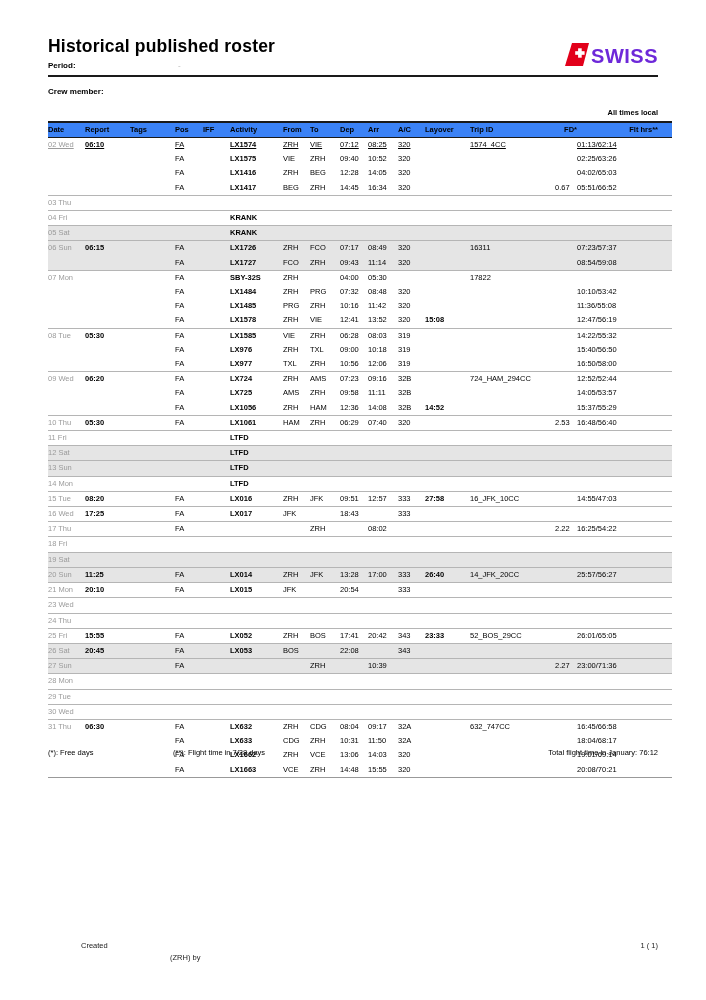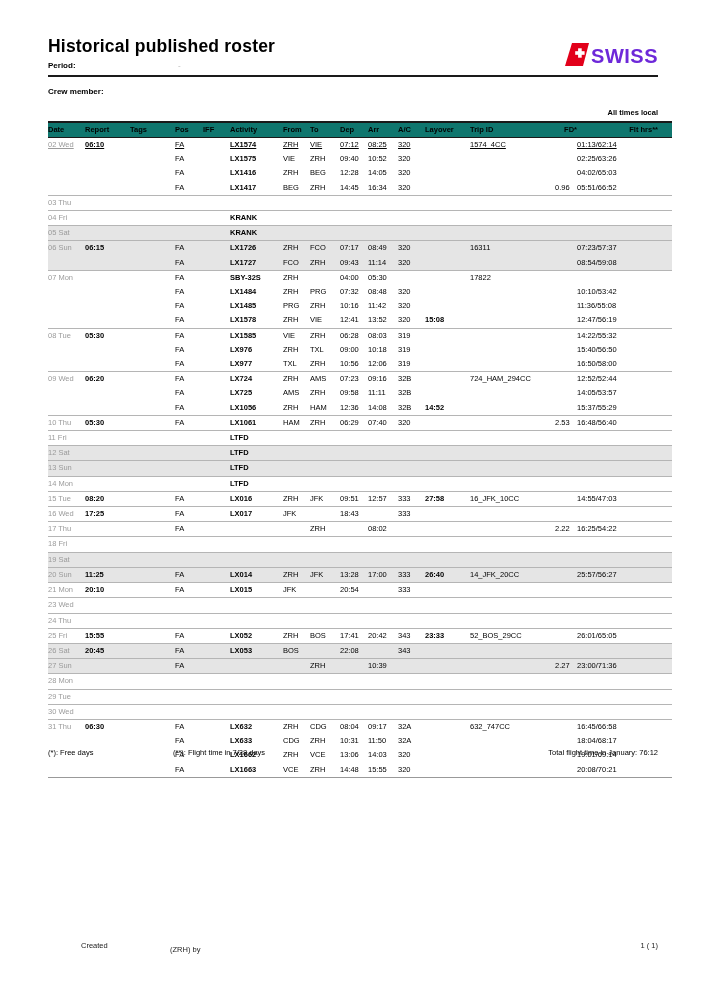--- a/index.html
+++ b/index.html
@@ -47,21 +47,21 @@
     position:absolute;left:48px;top:121px;
     width:610px;
     border-collapse:collapse;table-layout:fixed;
   }
   .roster th,.roster td{
     padding:0;margin:0;white-space:nowrap;overflow:visible;
     font-size:7.5px;line-height:14.2px;height:14.2px;
     text-align:left;vertical-align:middle;
   }
   .roster thead th{
-    background:#0f766e;font-weight:bold;
+    background:#3b82f6;font-weight:bold;
     border-top:2px solid #1a1a1a;border-bottom:1.5px solid #1a1a1a;
     height:14px;line-height:14px;
   }
   .roster tbody tr.group-start td{border-top:1px solid #b5b5b5;}
   .roster tbody tr:first-child td{border-top:none;text-decoration:underline;}
   .roster tbody tr:last-child td{border-bottom:1px solid #999;}
   .roster tbody tr.shaded{background:#e5e5e5;}
   .col-date{width:37px;color:#9b9b9b;}
   .col-report{width:45px;font-weight:bold;}
   .col-tags{width:45px;}
@@ -88,21 +88,21 @@
   }
   .fn-free{position:absolute;left:0;top:0;}
   .fn-flight{position:absolute;left:125px;top:0;}
   .fn-total{position:absolute;right:0;top:0;}
   
   .page-footer{
     position:absolute;left:48px;top:941px;width:610px;
     font-size:7.5px;color:#222;
   }
   .pf-created{position:absolute;left:16px;top:0;margin-left:17px;}
-  .pf-by{position:absolute;left:122px;top:4px;}
+  .pf-by{position:absolute;left:122px;top:12px;}
   .pf-page{position:absolute;right:0;top:0;}
 </style>
 </head>
 <body>
 
 <div class="page">
 
   <div class="doc-title">Historical published roster</div>
   <div class="period-row">Period:</div>
   <div class="period-value">-</div>
@@ -202,21 +202,21 @@
           <td class="col-pos">FA</td>
           <td class="col-iff"></td>
           <td class="col-activity">LX1417</td>
           <td class="col-from">BEG</td>
           <td class="col-to">ZRH</td>
           <td class="col-dep">14:45</td>
           <td class="col-arr">16:34</td>
           <td class="col-ac">320</td>
           <td class="col-layover"></td>
           <td class="col-trip"></td>
-          <td class="col-fd">0.96</td>
+          <td class="col-fd">0.67</td>
           <td class="col-flt">05:51/66:52</td>
         </tr>
         <tr class="group-start">
           <td class="col-date">03 Thu</td>
           <td class="col-report"></td>
           <td class="col-tags"></td>
           <td class="col-pos"></td>
           <td class="col-iff"></td>
           <td class="col-activity"></td>
           <td class="col-from"></td>

